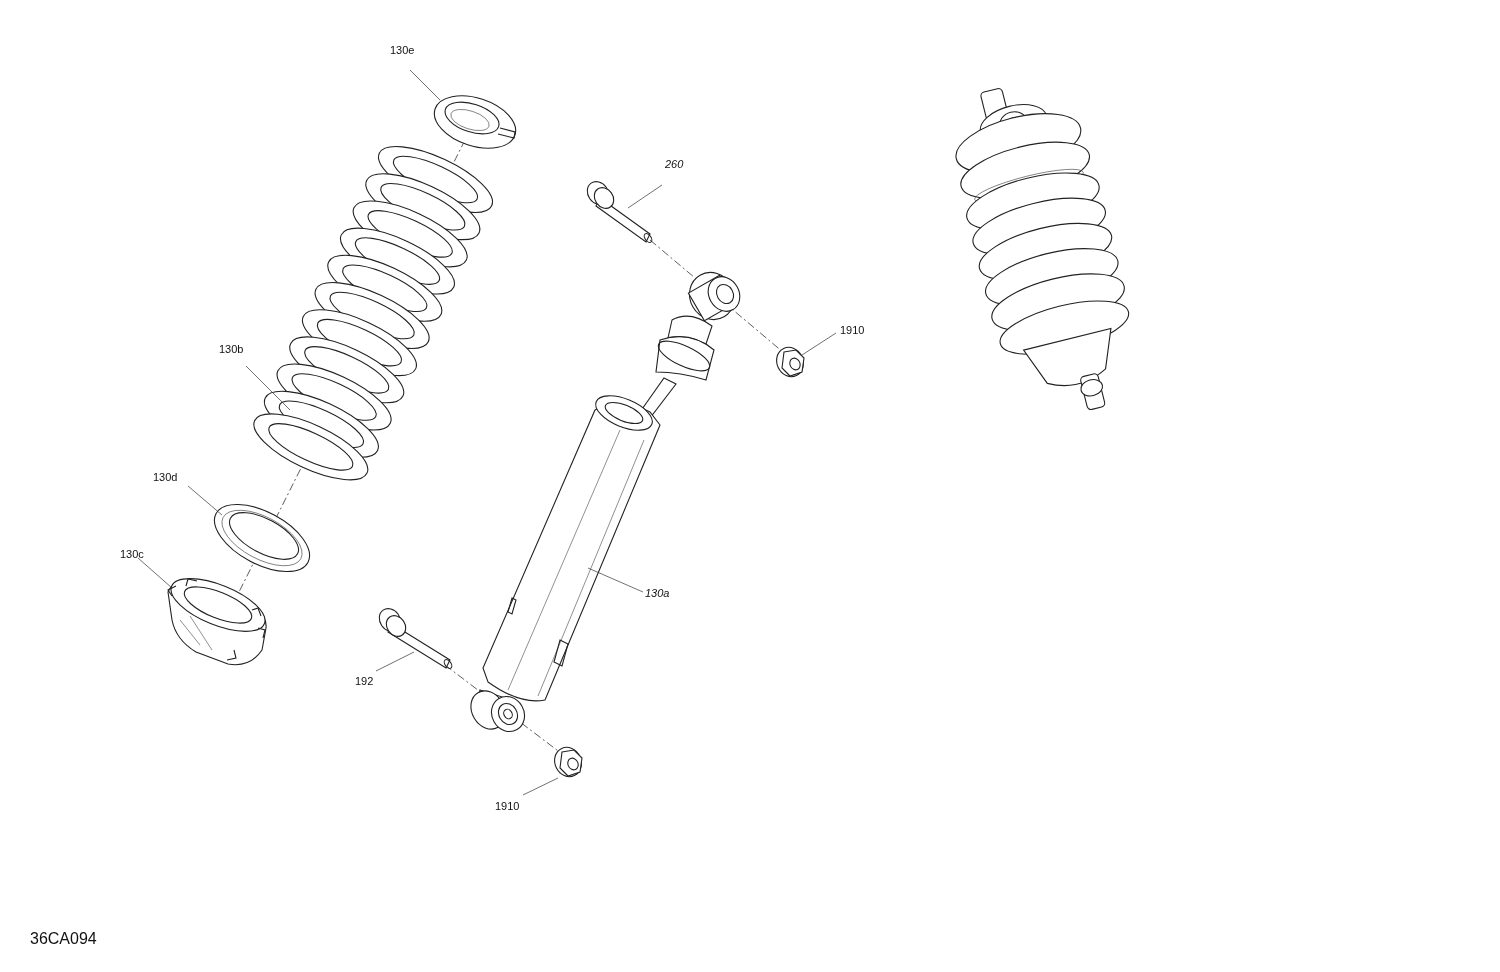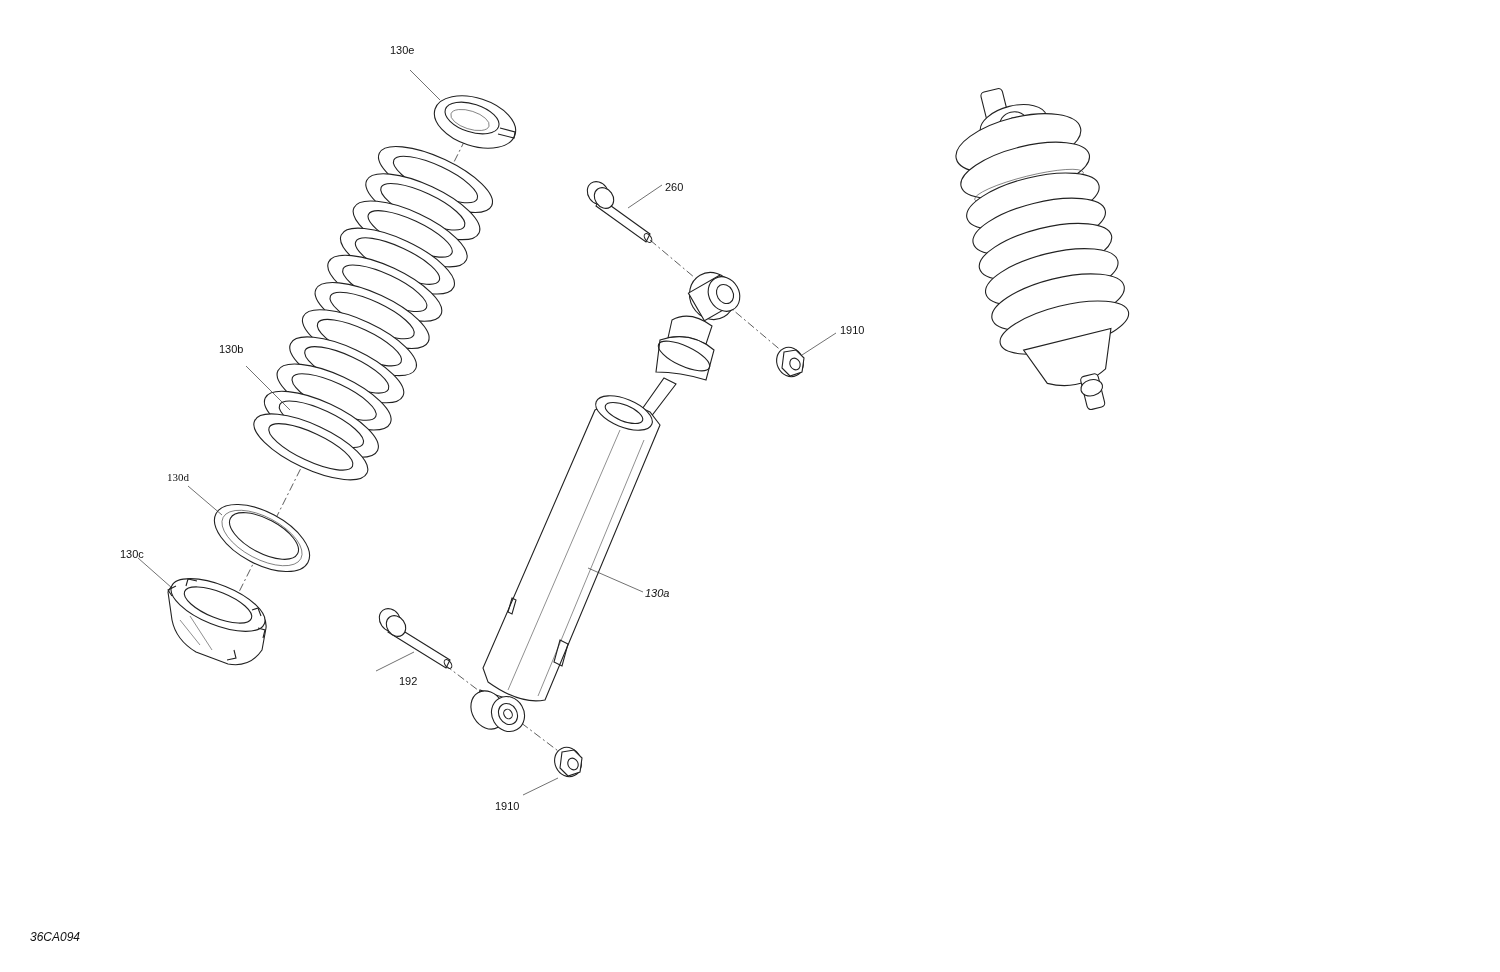--- a/index.html
+++ b/index.html
@@ -1,19 +1,19 @@
 <!DOCTYPE html>
 <html><head>
 <meta charset="utf-8">
 <style>
   html, body { margin: 0; padding: 0; background: #ffffff; }
   body { width: 1500px; height: 972px; position: relative; overflow: hidden; font-family: "Liberation Sans", sans-serif; }
   #canvas { position: absolute; left: 0; top: 0; width: 1500px; height: 972px; }
   .lbl { position: absolute; font-size: 11px; color: #111; font-family: "Liberation Sans", sans-serif; white-space: nowrap; }
-  .code { position: absolute; left: 30px; top: 930px; font-size: 12px; color: #111; font-family: "Liberation Sans", sans-serif; font-style: italic; }
+  .code { position: absolute; left: 30px; top: 930px; font-size: 16px; color: #111; font-family: "Liberation Sans", sans-serif; }
   svg .ln { stroke: #222; stroke-width: 1.1; fill: none; }
   svg .fl { stroke: #222; stroke-width: 1.1; fill: #fff; }
   svg .th { stroke: #444; stroke-width: 0.6; fill: none; }
   svg .ld { stroke: #333; stroke-width: 0.7; fill: none; }
   svg .ax { stroke: #333; stroke-width: 0.8; fill: none; stroke-dasharray: 8 3 2 3; }
 </style>
 </head>
 <body>
 
 <svg id="canvas" viewBox="0 0 1500 972" xmlns="http://www.w3.org/2000/svg">
@@ -154,21 +154,21 @@
   <line class="ld" x1="246" y1="366" x2="290" y2="410"></line>
   <line class="ld" x1="188" y1="486" x2="222" y2="515"></line>
   <line class="ld" x1="138" y1="558" x2="172" y2="588"></line>
   <line class="ld" x1="643" y1="592" x2="588" y2="568"></line>
   <line class="ld" x1="376" y1="671" x2="414" y2="652"></line>
   <line class="ld" x1="523" y1="795" x2="558" y2="778"></line>
 </svg>
 
 <div class="lbl" style="left:390px; top:44px;">130e</div>
 <div class="lbl" style="left:219px; top:343px;">130b</div>
-<div class="lbl" style="left:167px; top:471px;font-family:Liberation Serif, serif;">130d</div>
+<div class="lbl" style="left:153px; top:471px;">130d</div>
 <div class="lbl" style="left:120px; top:548px;">130c</div>
-<div class="lbl" style="left:665px; top:181px;">260</div>
+<div class="lbl" style="left:665px; top:158px;font-style:italic;">260</div>
 <div class="lbl" style="left:840px; top:324px;">1910</div>
 <div class="lbl" style="left:645px; top:587px;font-style:italic;">130a</div>
-<div class="lbl" style="left:355px; top:675px;margin-left:44px;">192</div>
+<div class="lbl" style="left:355px; top:675px;">192</div>
 <div class="lbl" style="left:495px; top:800px;">1910</div>
 
 <div class="code">36CA094</div>
 
 </body></html>

